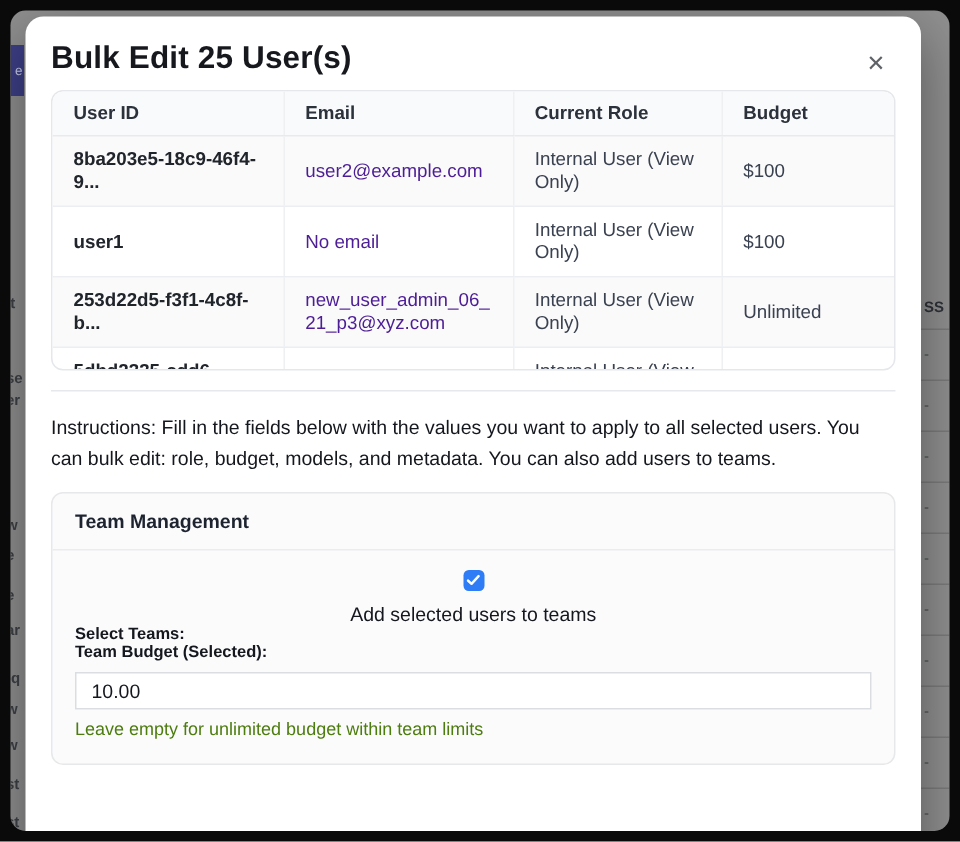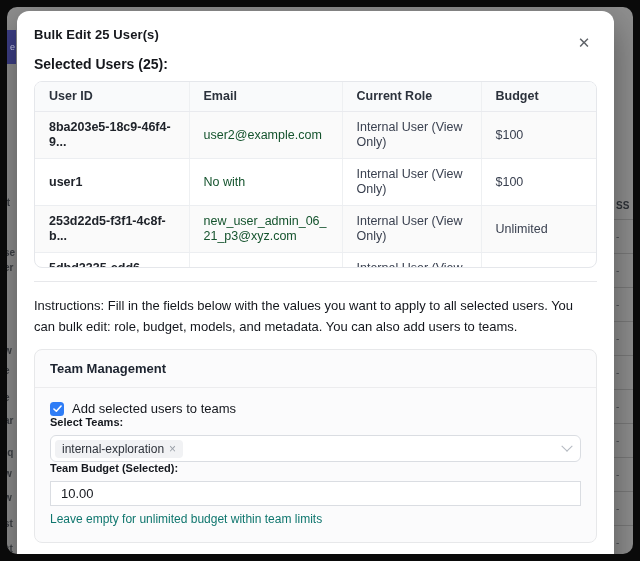--- a/index.html
+++ b/index.html
@@ -24,21 +24,21 @@
     font-size:10px;color:#35393f;
   }
   .bg-right .hd{font-weight:700;height:26px;line-height:26px;padding-left:7px;color:#2e3238;}
   .bg-right .cell{height:33px;line-height:33px;padding-left:7px;border-top:1px solid rgba(0,0,0,.14);color:#4a4e54;}
   
   .modal{
     position:absolute;left:10px;top:4px;width:597px;height:600px;
     background:#ffffff;border-radius:12px;box-sizing:border-box;
     padding:16px 17px;box-shadow:0 12px 36px rgba(0,0,0,.4);
   }
-  .modal-title{font-size:13px;font-weight:700;color:#16181d;letter-spacing:.1px;}
+  .modal-title{font-size:21px;font-weight:700;color:#16181d;letter-spacing:.1px;}
   .close-btn{
     position:absolute;top:22px;right:20px;width:20px;height:20px;border:none;background:none;
     color:#5f6368;font-size:15px;line-height:20px;text-align:center;padding:0;cursor:pointer;font-weight:400;
   }
   .section-label{font-size:14px;font-weight:700;color:#16181d;margin-top:14px;}
   
   .table-wrap{
     margin-top:9px;border:1px solid #e5e7eb;border-radius:8px;
     height:185px;overflow:hidden;background:#fff;
   }
@@ -48,35 +48,35 @@
     text-align:left;font-weight:700;color:#2c323c;background:#f9fafb;
     padding:7px 14px;border-bottom:1px solid #e9eaee;line-height:15px;
   }
   td{
     padding:8px 14px;line-height:15px;border-bottom:1px solid #eceef1;
     color:#3a4150;vertical-align:middle;
   }
   th + th, td + td{border-left:1px solid #eef0f2;}
   tbody tr:nth-child(odd) td{background:#fafafa;}
   td.uid{font-weight:700;color:#20242b;}
-  td.email{color:#14532d;overflow-wrap:anywhere;}
+  td.email{color:#4c1d95;overflow-wrap:anywhere;}
   
   .divider{border:none;border-top:1px solid #e7e8eb;margin:13px 0 0 0;}
   .instructions{margin-top:13px;font-size:13px;line-height:21px;color:#14171d;}
   .instructions b{font-weight:400;}
   
   .card{
     margin-top:12px;border:1px solid #e7e8ea;border-radius:8px;background:#fbfbfc;overflow:hidden;
   }
   .card-header{
     padding:11px 15px;border-bottom:1px solid #ececee;
     font-size:13px;font-weight:700;color:#1d2430;
   }
   .card-body{padding:13px 15px 16px 15px;}
-  .check-row{display:flex;align-items:center;gap:8px;}
+  .check-row{display:flex;align-items:center;gap:8px;flex-direction:column;}
   .checkbox{
     width:14px;height:14px;border-radius:3.5px;background:#2f7df6;flex:0 0 auto;
     display:flex;align-items:center;justify-content:center;cursor:pointer;
   }
   .checkbox svg{display:block;}
   .check-label{font-size:13px;font-weight:500;color:#14171d;}
   .field-label{font-size:11px;font-weight:700;color:#14171d;}
   .multiselect{
     margin-top:7px;height:25px;background:#fff;border:1px solid #dadde2;border-radius:6px;
     display:flex;align-items:center;padding:0 9px 0 4px;cursor:pointer;position:relative;
@@ -88,21 +88,21 @@
   .tag .x{color:#9aa0a8;font-size:12px;cursor:pointer;}
   .chevron{
     margin-left:auto;width:7px;height:7px;border-right:1.4px solid #b4b9c1;border-bottom:1.4px solid #b4b9c1;
     transform:rotate(45deg) translate(-2px,-2px);
   }
   .text-input{
     margin-top:7px;width:100%;box-sizing:border-box;height:25px;background:#fff;
     border:1px solid #dadde2;border-radius:0;padding:0 10px;font-size:13px;color:#14171d;
     font-family:"Liberation Sans","DejaVu Sans",sans-serif;outline:none;
   }
-  .helper{margin-top:6px;font-size:12px;color:#0f766e;}
+  .helper{margin-top:6px;font-size:12px;color:#4d7c0f;}
 </style>
 </head>
 <body>
 
 <div class="window">
   <div class="bg-blue-item">e</div>
   <div id="bg-left">
       <span class="bg-left-frag" style="top: 190px;">lt</span>
       <span class="bg-left-frag" style="top: 240px;">se</span>
       <span class="bg-left-frag" style="top: 255px;">er</span>
@@ -131,21 +131,20 @@
         <div class="cell">-</div>
       </div>
   </div>
 
   <div class="modal">
     <div class="modal-title">Bulk Edit 25 User(s)</div>
     <button class="close-btn">
       <span>✕</span>
     </button>
 
-    <div class="section-label">Selected Users (25):</div>
 
     <div class="table-wrap">
       <table>
         <colgroup>
             <col class="c1">
             <col class="c2">
             <col class="c3">
             <col>
           </colgroup>
         <thead>
@@ -158,21 +157,21 @@
         </thead>
         <tbody id="table-body">
             <tr>
               <td class="uid">8ba203e5-18c9-46f4-9...</td>
               <td class="email">user2@example.com</td>
               <td class="role">Internal User (View Only)</td>
               <td class="budget">$100</td>
             </tr>
             <tr>
               <td class="uid">user1</td>
-              <td class="email">No with</td>
+              <td class="email">No email</td>
               <td class="role">Internal User (View Only)</td>
               <td class="budget">$100</td>
             </tr>
             <tr>
               <td class="uid">253d22d5-f3f1-4c8f-b...</td>
               <td class="email">new_user_admin_06_21_p3@xyz.com</td>
               <td class="role">Internal User (View Only)</td>
               <td class="budget">Unlimited</td>
             </tr>
             <tr>
@@ -197,27 +196,20 @@
         <div class="check-row">
           <span class="checkbox">
             <svg width="9" height="8" viewBox="0 0 10 9">
               <polyline points="1,4.5 3.7,7 9,1.2" fill="none" stroke="#ffffff" stroke-width="1.8" stroke-linecap="round" stroke-linejoin="round"></polyline>
             </svg>
           </span>
           <span class="check-label">Add selected users to teams</span>
         </div>
 
         <div class="field-label">Select Teams:</div>
-        <div class="multiselect">
-          <span class="tag">
-            <span>internal-exploration</span>
-            <span class="x">×</span>
-          </span>
-          <span class="chevron"></span>
-        </div>
 
         <div class="field-label">Team Budget (Selected):</div>
         <input class="text-input" type="text" value="10.00" style="">
         <div class="helper">Leave empty for unlimited budget within team limits</div>
 
         
       </div>
     </div>
   </div>
 </div>

